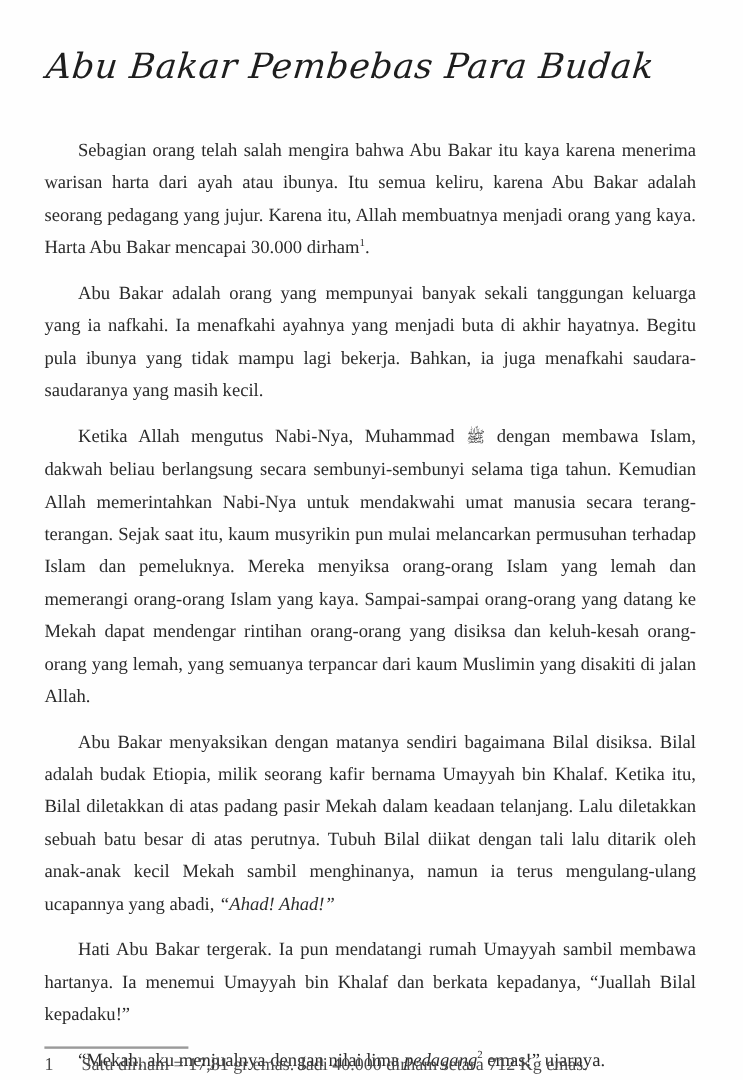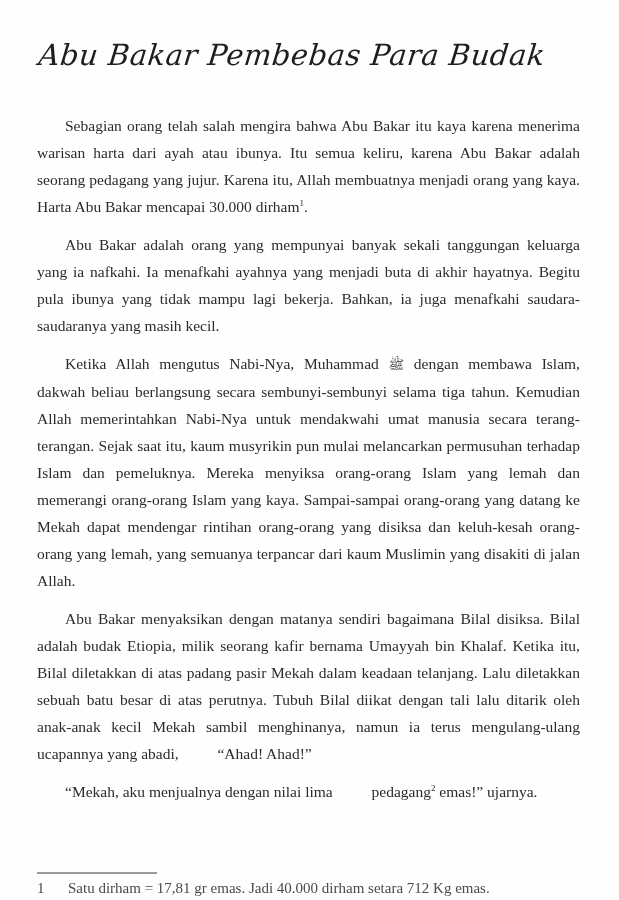--- a/index.html
+++ b/index.html
@@ -33,21 +33,21 @@
   .body-text {
     font-size: 15.5px;
     line-height: 27px;
     text-align: justify;
   }
   .body-text p.para {
     margin: 0 0 11px 0;
     text-indent: 28px;
   }
   .body-text .italic {
-    margin-left: 35px;
+    font-style: italic;
   }
   .body-text sup {
     font-size: 9px;
     line-height: 0;
     vertical-align: super;
   }
   .body-text .pbuh {
     font-family: "DejaVu Sans", sans-serif;
     font-size: 13px;
   }
@@ -79,20 +79,21 @@
 
 <div class="page">
 
   <h1 class="title">Abu Bakar Pembebas Para Budak</h1>
 
   <div class="body-text" id="paragraphs">
       <p class="para"><span>Sebagian orang telah salah mengira bahwa Abu Bakar itu kaya karena menerima warisan harta dari ayah atau ibunya. Itu semua keliru, karena Abu Bakar adalah seorang pedagang yang jujur. Karena itu, Allah membuatnya menjadi orang yang kaya. Harta Abu Bakar mencapai 30.000 dirham</span><sup>1</sup><span>.</span></p>
       <p class="para"><span>Abu Bakar adalah orang yang mempunyai banyak sekali tanggungan keluarga yang ia nafkahi. Ia menafkahi ayahnya yang menjadi buta di akhir hayatnya. Begitu pula ibunya yang tidak mampu lagi bekerja. Bahkan, ia juga menafkahi saudara-saudaranya yang masih kecil.</span></p>
       <p class="para"><span>Ketika Allah mengutus Nabi-Nya, Muhammad </span><span class="pbuh">ﷺ</span><span> dengan membawa Islam, dakwah beliau berlangsung secara sembunyi-sembunyi selama tiga tahun. Kemudian Allah memerintahkan Nabi-Nya untuk mendakwahi umat manusia secara terang-terangan. Sejak saat itu, kaum musyrikin pun mulai melancarkan permusuhan terhadap Islam dan pemeluknya. Mereka menyiksa orang-orang Islam yang lemah dan memerangi orang-orang Islam yang kaya. Sampai-sampai orang-orang yang datang ke Mekah dapat mendengar rintihan orang-orang yang disiksa dan keluh-kesah orang-orang yang lemah, yang semuanya terpancar dari kaum Muslimin yang disakiti di jalan Allah.</span></p>
       <p class="para"><span>Abu Bakar menyaksikan dengan matanya sendiri bagaimana Bilal disiksa. Bilal adalah budak Etiopia, milik seorang kafir bernama Umayyah bin Khalaf. Ketika itu, Bilal diletakkan di atas padang pasir Mekah dalam keadaan telanjang. Lalu diletakkan sebuah batu besar di atas perutnya. Tubuh Bilal diikat dengan tali lalu ditarik oleh anak-anak kecil Mekah sambil menghinanya, namun ia terus mengulang-ulang ucapannya yang abadi, </span><span class="italic">“Ahad! Ahad!”</span></p>
+      <p class="para"><span>Hati Abu Bakar tergerak. Ia pun mendatangi rumah Umayyah sambil membawa hartanya. Ia menemui Umayyah bin Khalaf dan berkata kepadanya, “Juallah Bilal kepadaku!”</span></p>
       <p class="para"><span>“Mekah, aku menjualnya dengan nilai lima </span><span class="italic">pedagang</span><sup>2</sup><span> emas!” ujarnya.</span></p>
     </div>
 
   <div class="footnote-area">
     <div class="footnote-rule"></div>
     <div class="footnote">
       <span class="fn-num">1</span><span class="fn-text">Satu dirham = 17,81 gr emas. Jadi 40.000 dirham setara 712 Kg emas.</span>
     </div>
   </div>
 

